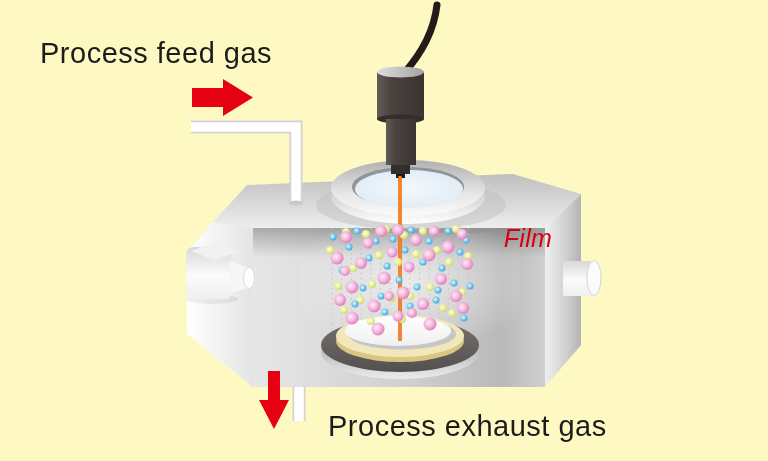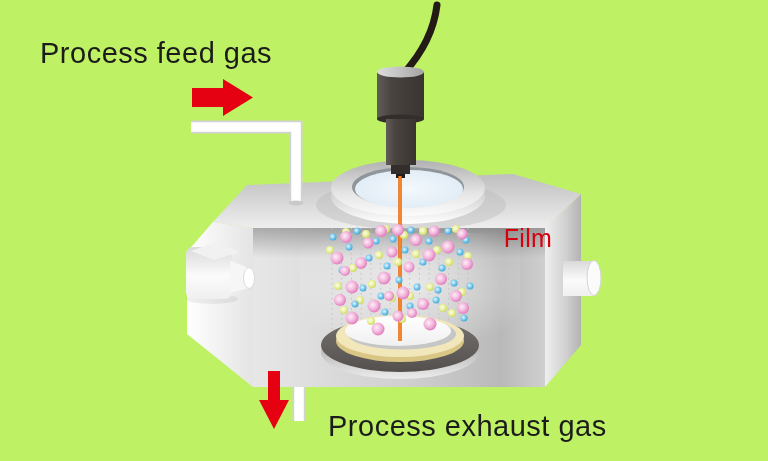--- a/index.html
+++ b/index.html
@@ -1,24 +1,24 @@
 <!DOCTYPE html>
 <html><head>
 <meta charset="utf-8">
 <style>
   html,body{margin:0;padding:0;background:#fff;}
-  .stage{position:relative;width:768px;height:461px;background:#bef264;overflow:hidden;
+  .stage{position:relative;width:768px;height:461px;background:#fef9c3;overflow:hidden;
          font-family:"Liberation Sans",sans-serif;}
   .stage svg{position:absolute;left:0;top:0;}
   .lbl{position:absolute;white-space:nowrap;}
   .lbl-black{color:#1c1c1c;font-size:29px;letter-spacing:0.5px;}
   .lbl-feed{left:40px;top:37px;}
   .lbl-exhaust{left:328px;top:410px;}
   .lbl-film{left:458px;top:227px;width:140px;text-align:center;color:#d7000f;
-            font-size:25px;line-height:22px;letter-spacing:0.3px;white-space:normal;}
+            font-size:25px;line-height:22px;letter-spacing:0.3px;white-space:normal;font-style:italic;}
   .lbl-film span{display:block;}
 </style>
 </head>
 <body>
 
 <div class="stage">
 
   <svg width="768" height="461" viewBox="0 0 768 461">
     <defs>
       <linearGradient id="gTop" x1="0" y1="0" x2="0" y2="1">

